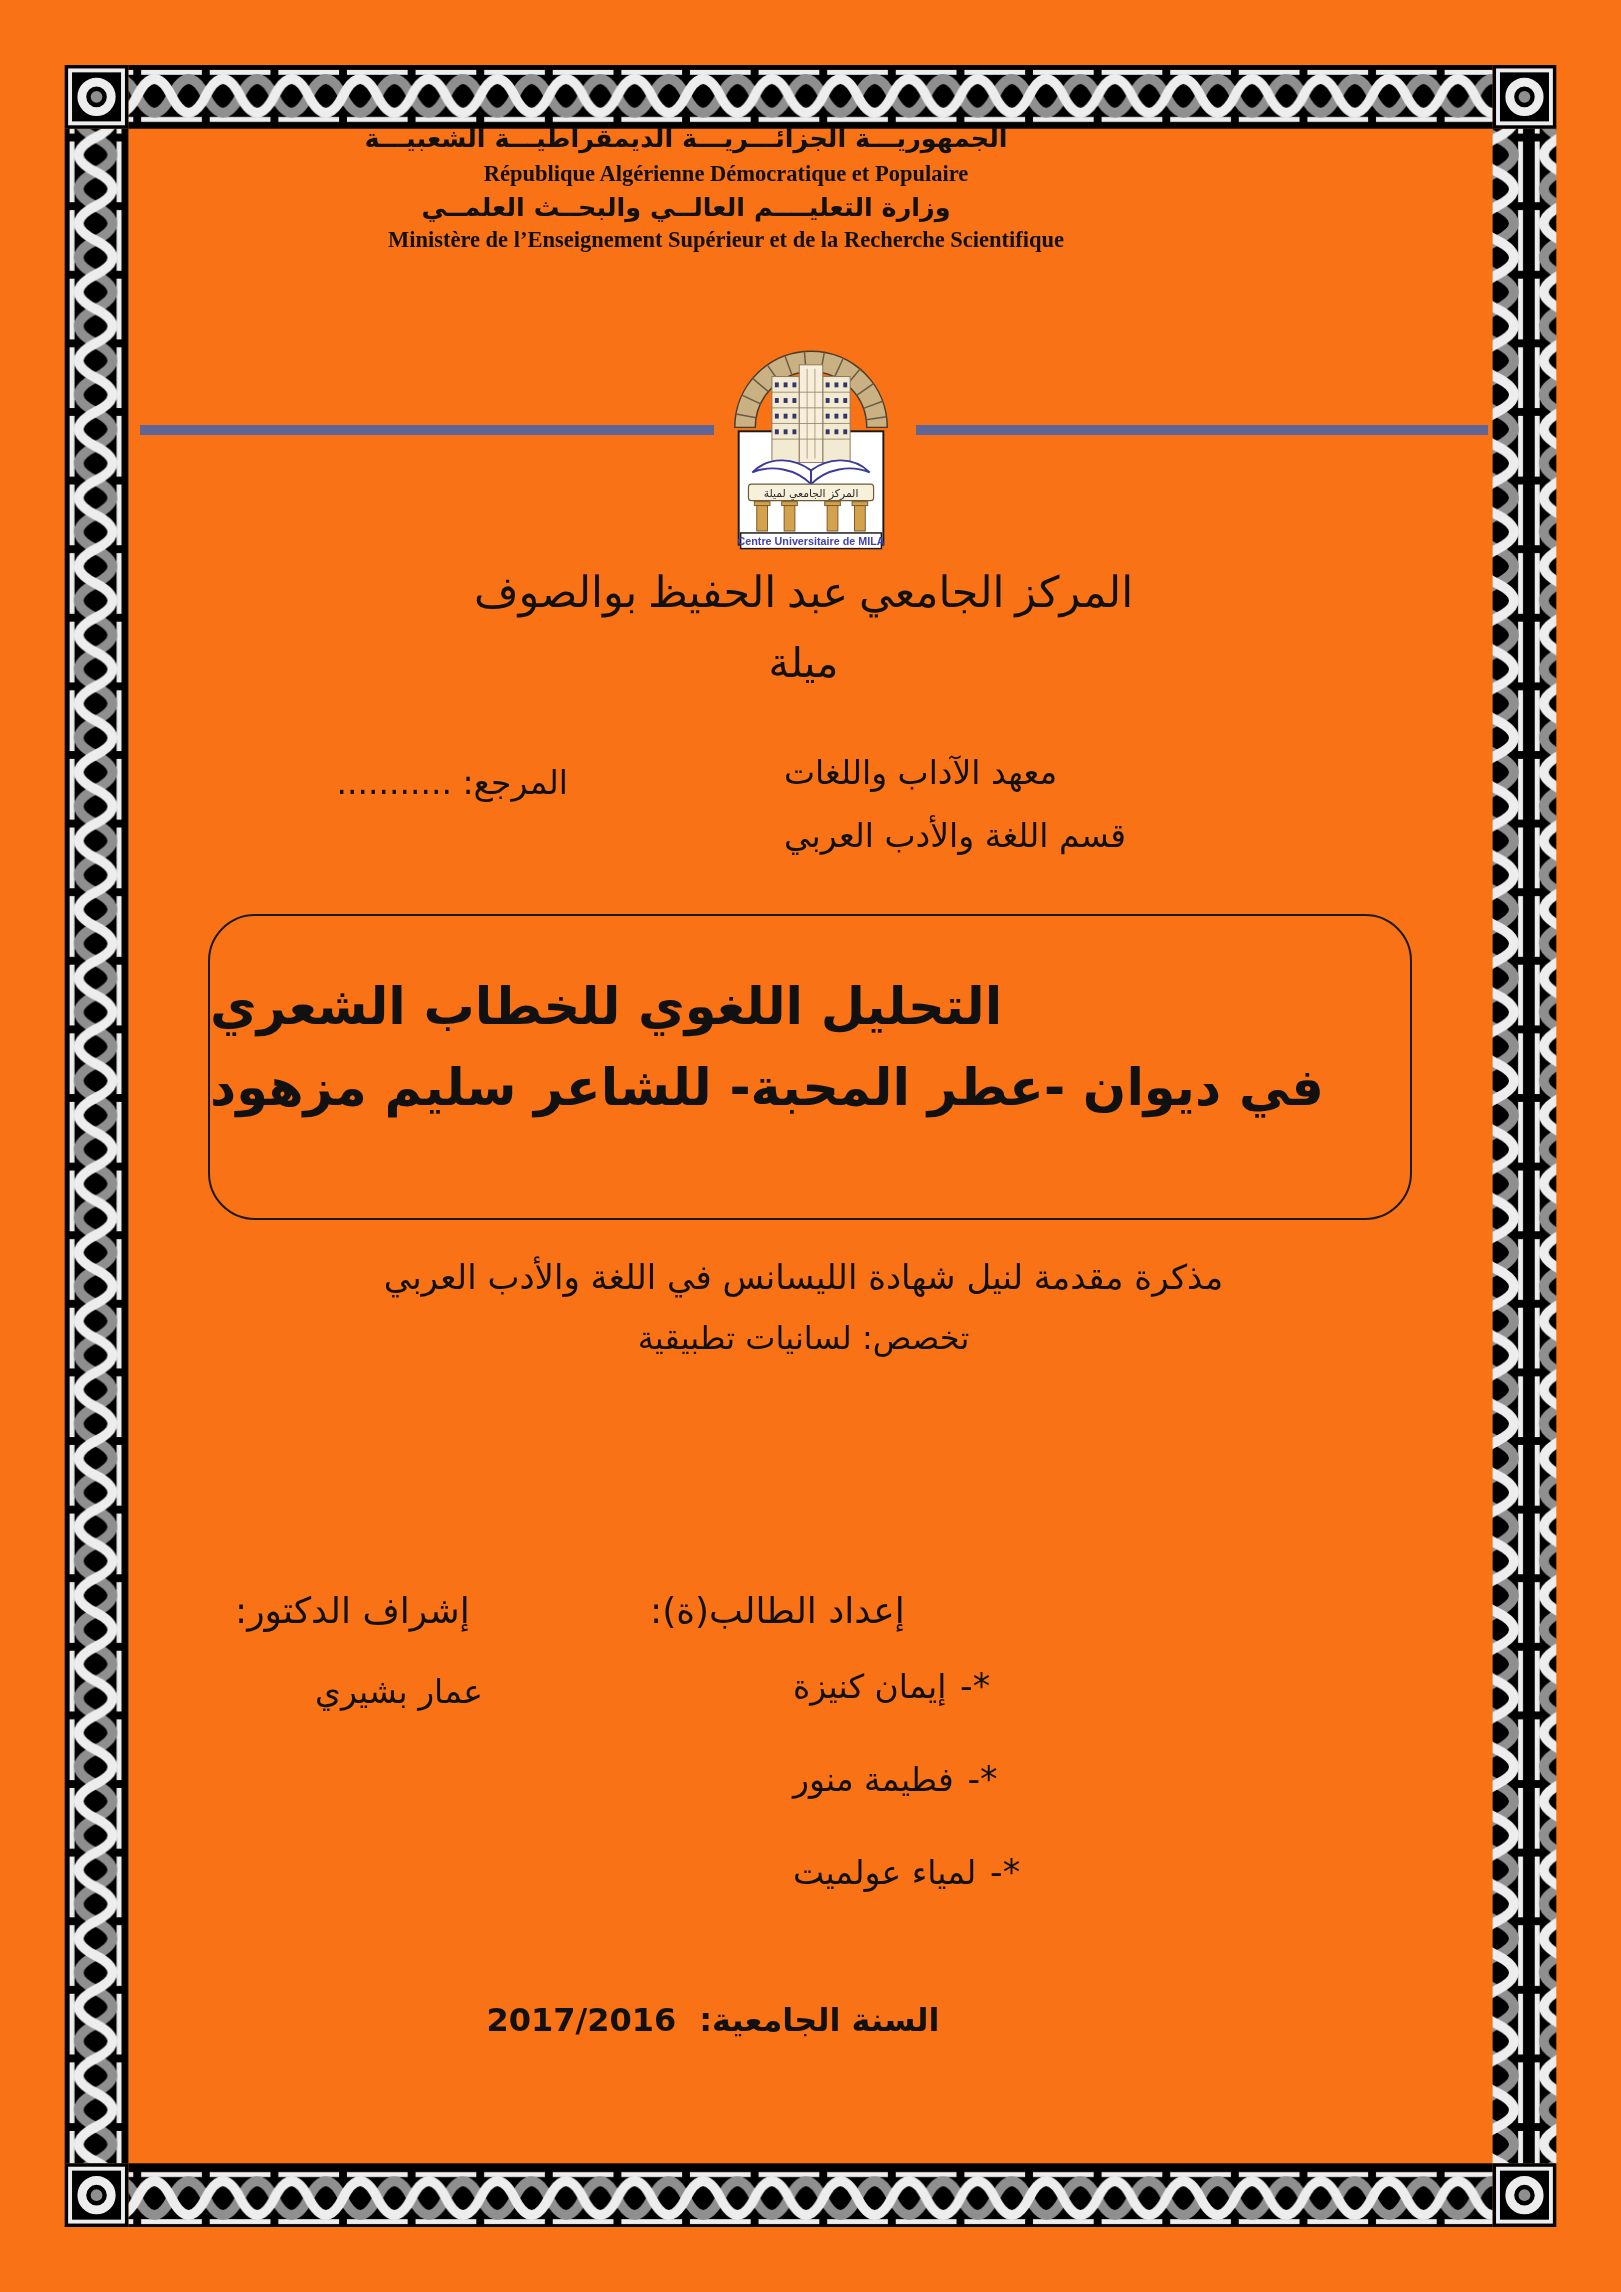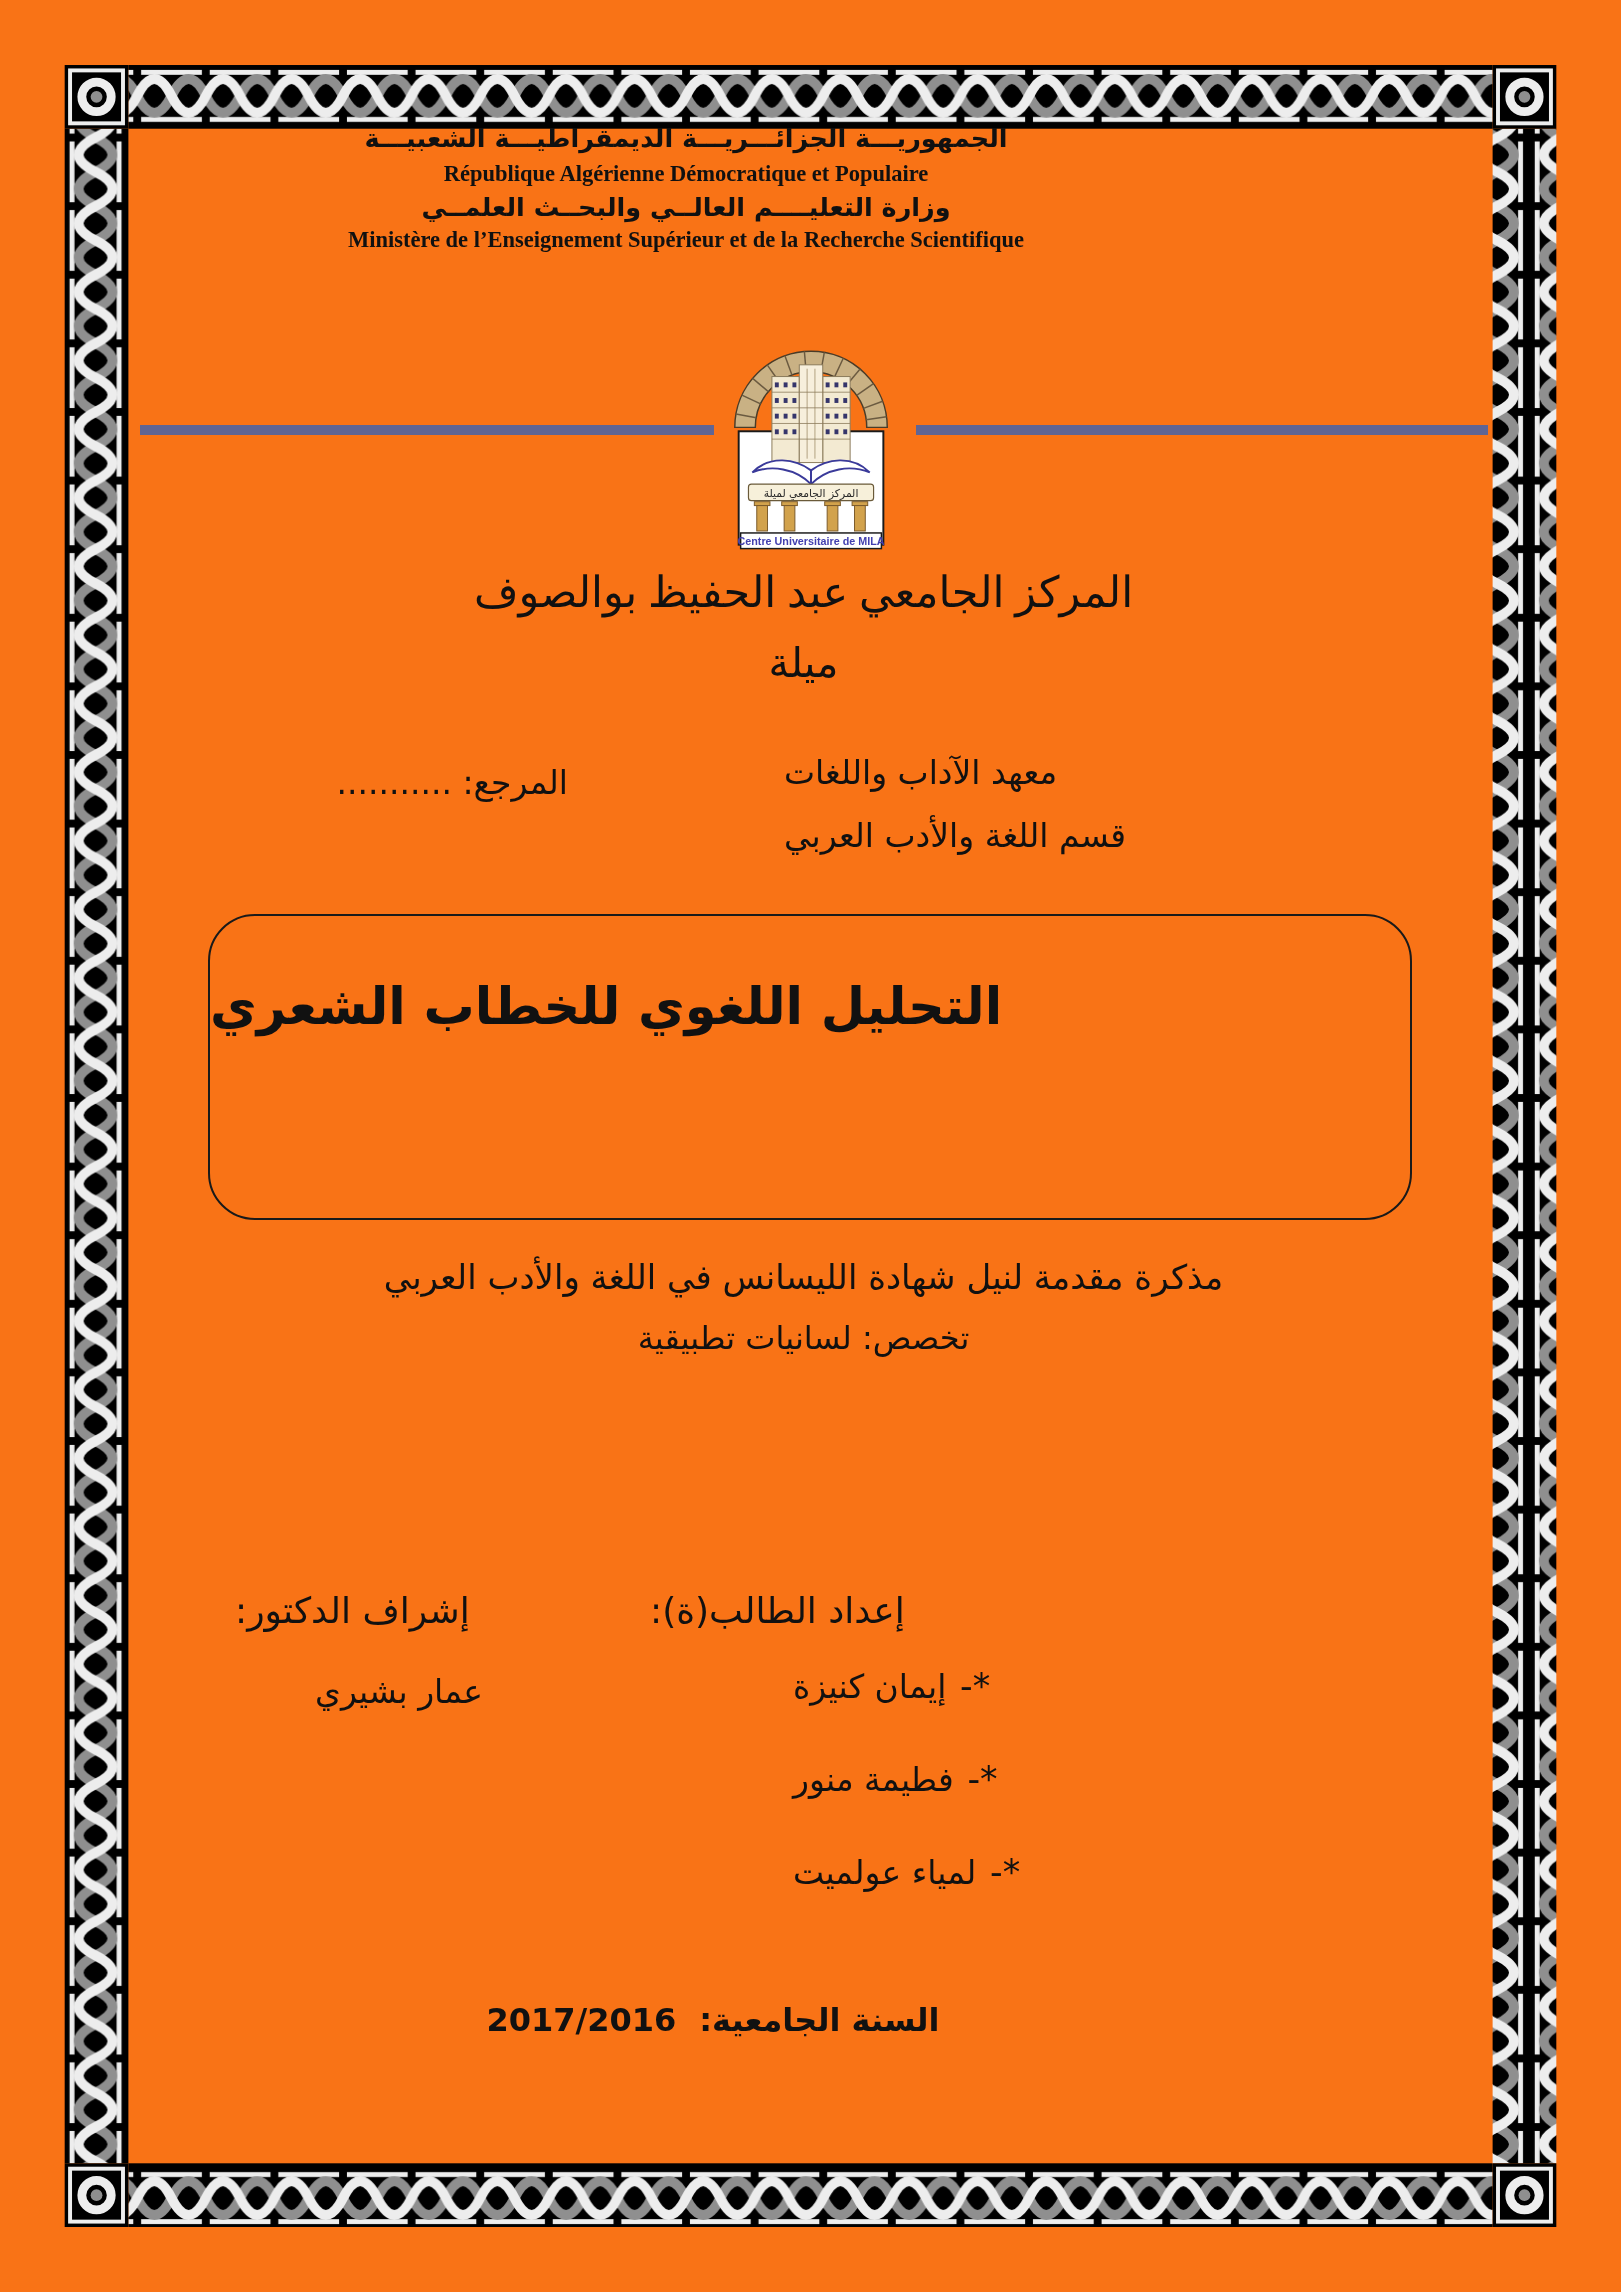--- a/index.html
+++ b/index.html
@@ -5,21 +5,21 @@
   html,body{margin:0;padding:0;background:#fff;}
   .page{position:relative;width:1621px;height:2293px;background:#f97316;overflow:hidden;
         font-family:"DejaVu Sans",sans-serif;color:#111;}
   .abs{position:absolute;}
   .frame-svg{position:absolute;left:0;top:0;}
   .ar{direction:rtl;font-family:"DejaVu Sans",sans-serif;}
   .fr{font-family:"Liberation Serif",serif;font-weight:bold;}
   .center1400{left:0;width:1372px;text-align:center;}
   .center1640{left:0;width:1607px;text-align:center;}
   .hdr-ar{font-weight:bold;font-size:25.5px;}
-  .hdr-fr{font-size:22.5px;}
+  .hdr-fr{font-size:22.5px;padding-left:40px;}
   .divider{height:9.8px;background:#5f6594;}
   .univ-name{font-size:43px;}
   .univ-city{font-size:41px;text-align:center;}
   .inst{right:151px;width:686px;text-align:left;font-size:33px;}
   .refline{left:245px;width:323px;direction:rtl;text-align:right;font-size:33px;}
   .refline .dots{letter-spacing:1px;}
   .title-box{left:208px;top:914px;width:1204px;height:306px;border:2.9px solid #1a1a1a;
              border-radius:47px;box-sizing:border-box;text-align:left;}
   .title-l1{font-size:51px;font-weight:bold;margin-top:61px;}
   .title-l2{font-size:51px;font-weight:bold;margin-top:21.6px;}
@@ -165,20 +165,21 @@
 
   <div class="abs inst ar" style="top:753px;">معهد الآداب واللغات</div>
   <div class="abs inst ar" style="top:816px;">قسم اللغة والأدب العربي</div>
   <div class="abs refline" style="top:763px;">
     <span class="ar">المرجع:</span>
     <span class="dots">...........</span>
   </div>
 
   <div class="abs title-box">
     <div class="ar title-l1">التحليل اللغوي للخطاب الشعري</div>
+    <div class="ar title-l2">في ديوان -عطر المحبة- للشاعر سليم مزهود</div>
   </div>
 
   <div class="abs center1640 ar memo1" style="top:1257px;">مذكرة مقدمة لنيل شهادة الليسانس في اللغة والأدب العربي</div>
   <div class="abs center1640 ar memo2" style="top:1319px;">تخصص: لسانيات تطبيقية</div>
 
   <div class="abs label-right prep-label ar" style="top:1590px;">إعداد الطالب(ة):</div>
   <div class="abs student-row ar" style="top:1666px;">
     <span class="bullet">*-</span><span>إيمان كنيزة</span>
   </div>
   <div class="abs student-row ar" style="top:1759px;">

